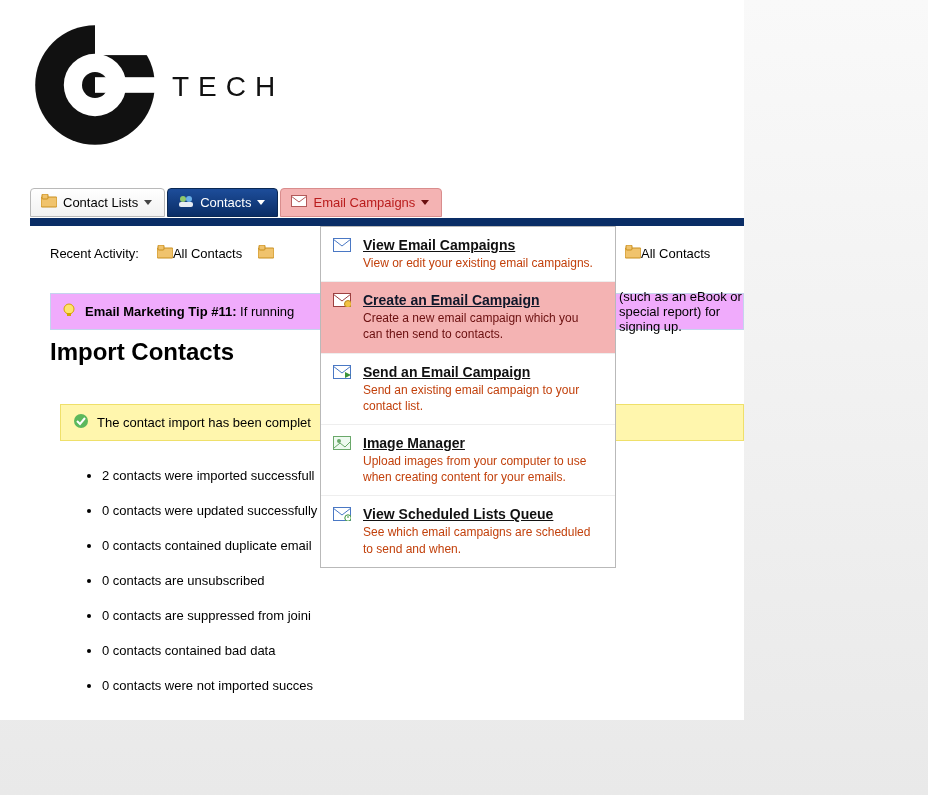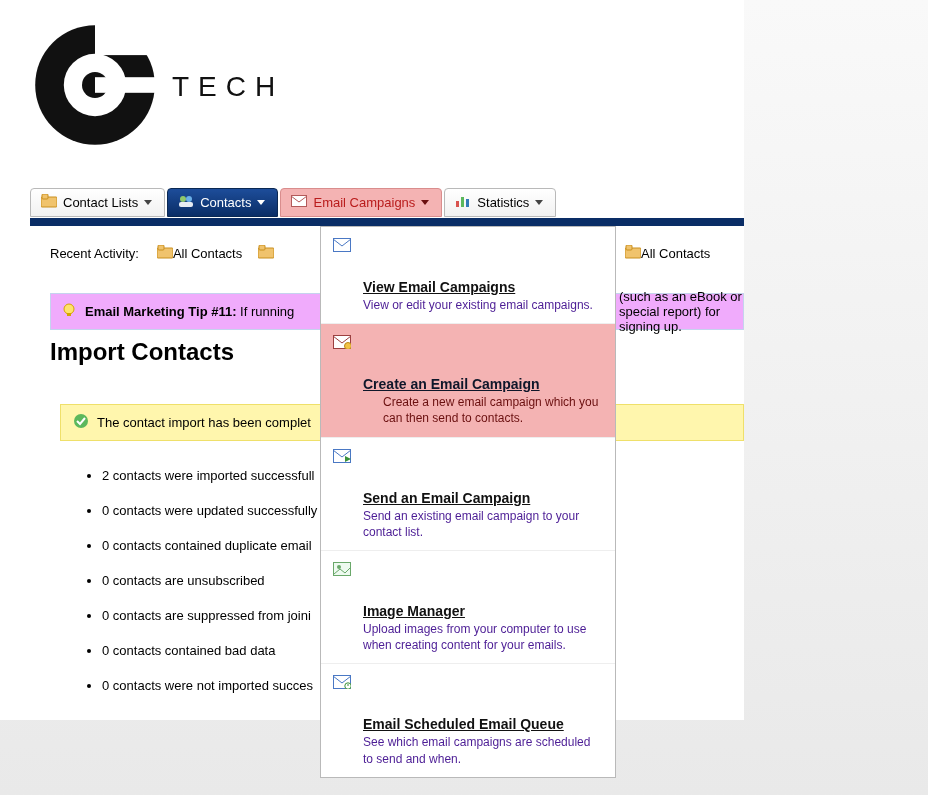--- a/index.html
+++ b/index.html
@@ -106,27 +106,26 @@
   }
   .dd-item:last-child { border-bottom: none; }
   .dd-item.highlight {
     background: #f4b3b3;
   }
   .dd-title {
     font-weight: bold;
     text-decoration: underline;
     font-size: 14px;
     color: #111;
-    margin-top: 42px;
   }
   .dd-item.highlight .dd-title { color: #0f172a; }
-  .dd-item.highlight .dd-desc { color: #6a0f0f; margin-left: 20px; }
+  .dd-item.highlight .dd-desc { color: #6a0f0f; }
   .dd-desc {
     font-size: 12px;
-    color: #4c1d95;
+    color: #c2410c;
     margin-top: 2px;
     line-height: 1.35;
   }
   .dd-icon {
     position: absolute;
     left: 12px;
     top: 11px;
   }
 
   
@@ -245,31 +244,20 @@
     <div class="navtab highlight">
       <span class="ico">
         <svg width="16" height="12">
             <rect x="0.5" y="0.5" width="15" height="11" fill="#fff" stroke="#b35a5a"></rect>
             <polyline points="0,1 8,7 16,1" fill="none" stroke="#b35a5a"></polyline>
           </svg>
       </span>
       <a>Email Campaigns</a>
       <span class="caret"></span>
     </div>
-    <div class="navtab">
-      <span class="ico">
-        <svg width="16" height="14">
-            <rect x="1" y="7" width="3" height="6" fill="#d9534f"></rect>
-            <rect x="6" y="3" width="3" height="10" fill="#5cb85c"></rect>
-            <rect x="11" y="5" width="3" height="8" fill="#337ab7"></rect>
-          </svg>
-      </span>
-      <span>Statistics</span>
-      <span class="caret"></span>
-    </div>
   </div>
 
   <div class="blue-strip"></div>
 
   <div class="dropdown">
     <div class="dd-item">
       <span class="dd-icon ico">
         <svg width="18" height="14">
             <rect x="0.5" y="0.5" width="17" height="13" fill="#fff" stroke="#4a78c4"></rect>
             <polyline points="0,1 9,8 18,1" fill="none" stroke="#4a78c4"></polyline>
@@ -313,21 +301,21 @@
     </div>
     <div class="dd-item">
       <span class="dd-icon ico">
         <svg width="18" height="14">
             <rect x="0.5" y="0.5" width="17" height="13" fill="#fff" stroke="#4a78c4"></rect>
             <polyline points="0,1 9,8 18,1" fill="none" stroke="#4a78c4"></polyline>
             <circle cx="15" cy="11" r="3.2" fill="#fff" stroke="#3a923a"></circle>
             <line x1="15" y1="11" x2="15" y2="9" stroke="#3a923a"></line>
           </svg>
       </span>
-      <div class="dd-title">Email Scheduled Email Queue</div>
+      <div class="dd-title">View Scheduled Lists Queue</div>
       <div class="dd-desc">See which email campaigns are scheduled to send and when.</div>
     </div>
   </div>
 
   <div class="recent-bar">
     <span>Recent Activity:</span>
     <span class="rb-item">
       <span class="ico">
         <svg width="16" height="14">
             <rect x="0" y="3" width="16" height="10" rx="1" fill="#f0c36d" stroke="#c98f1f"></rect>

